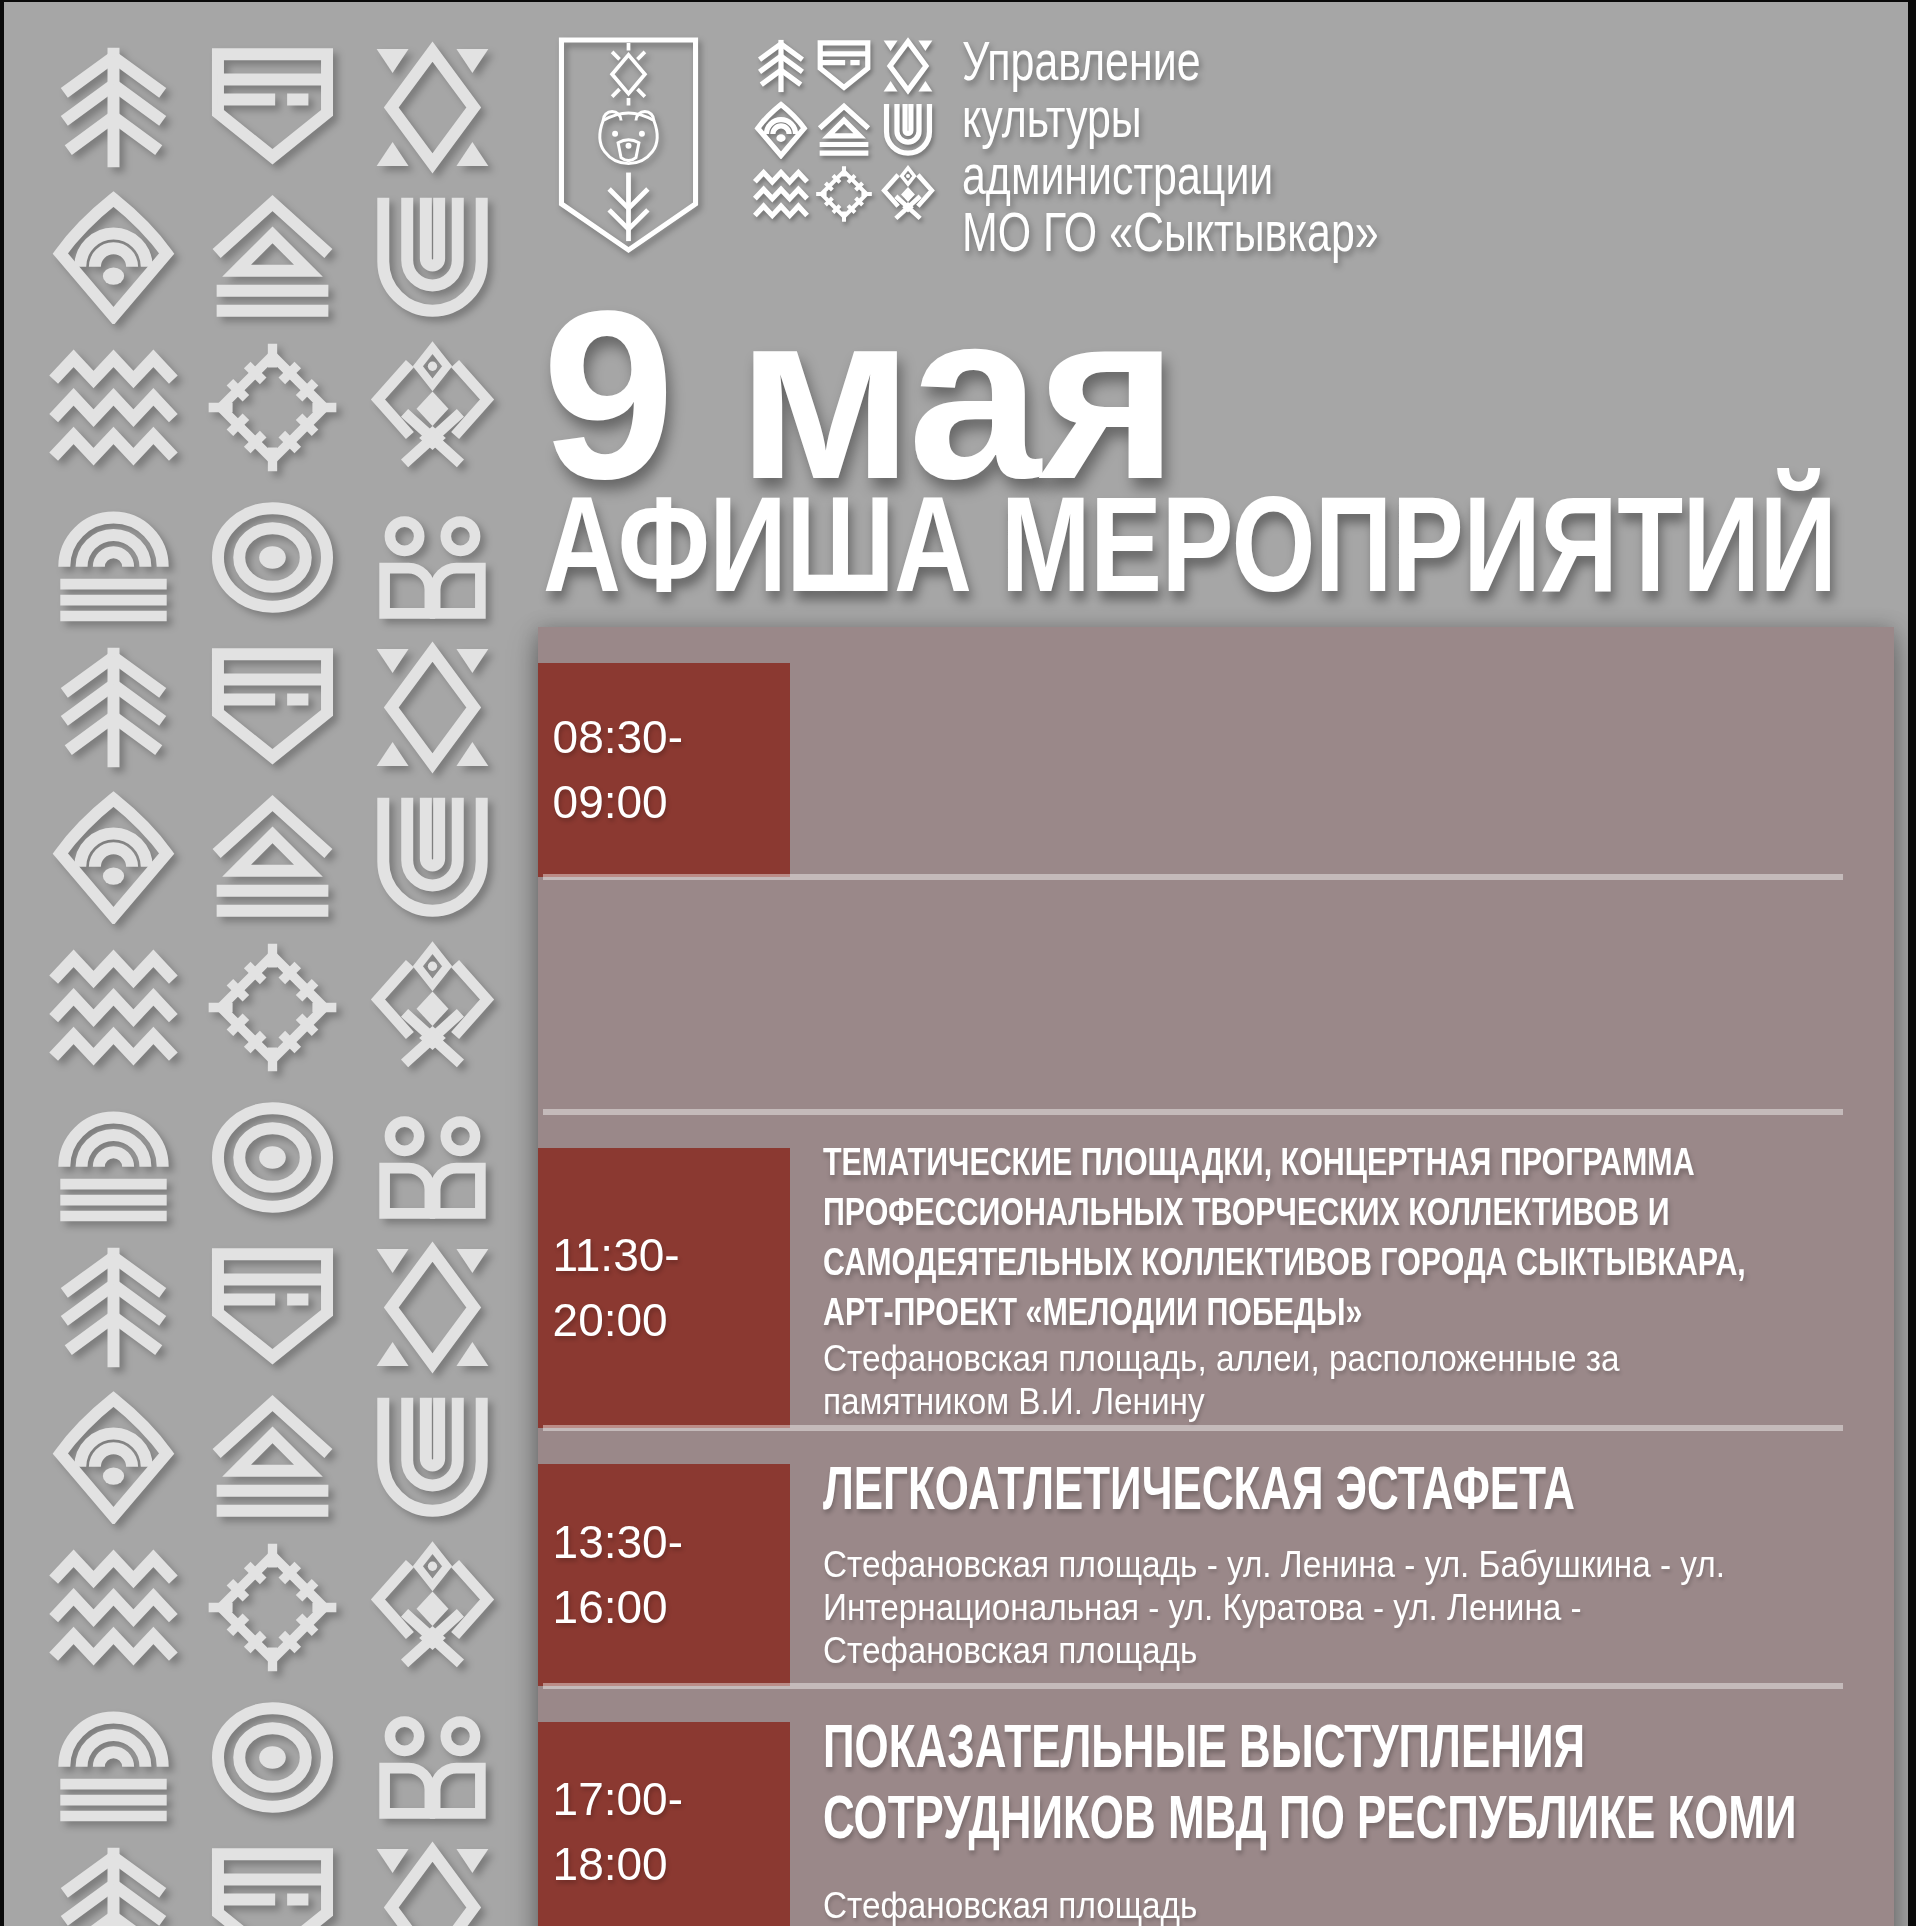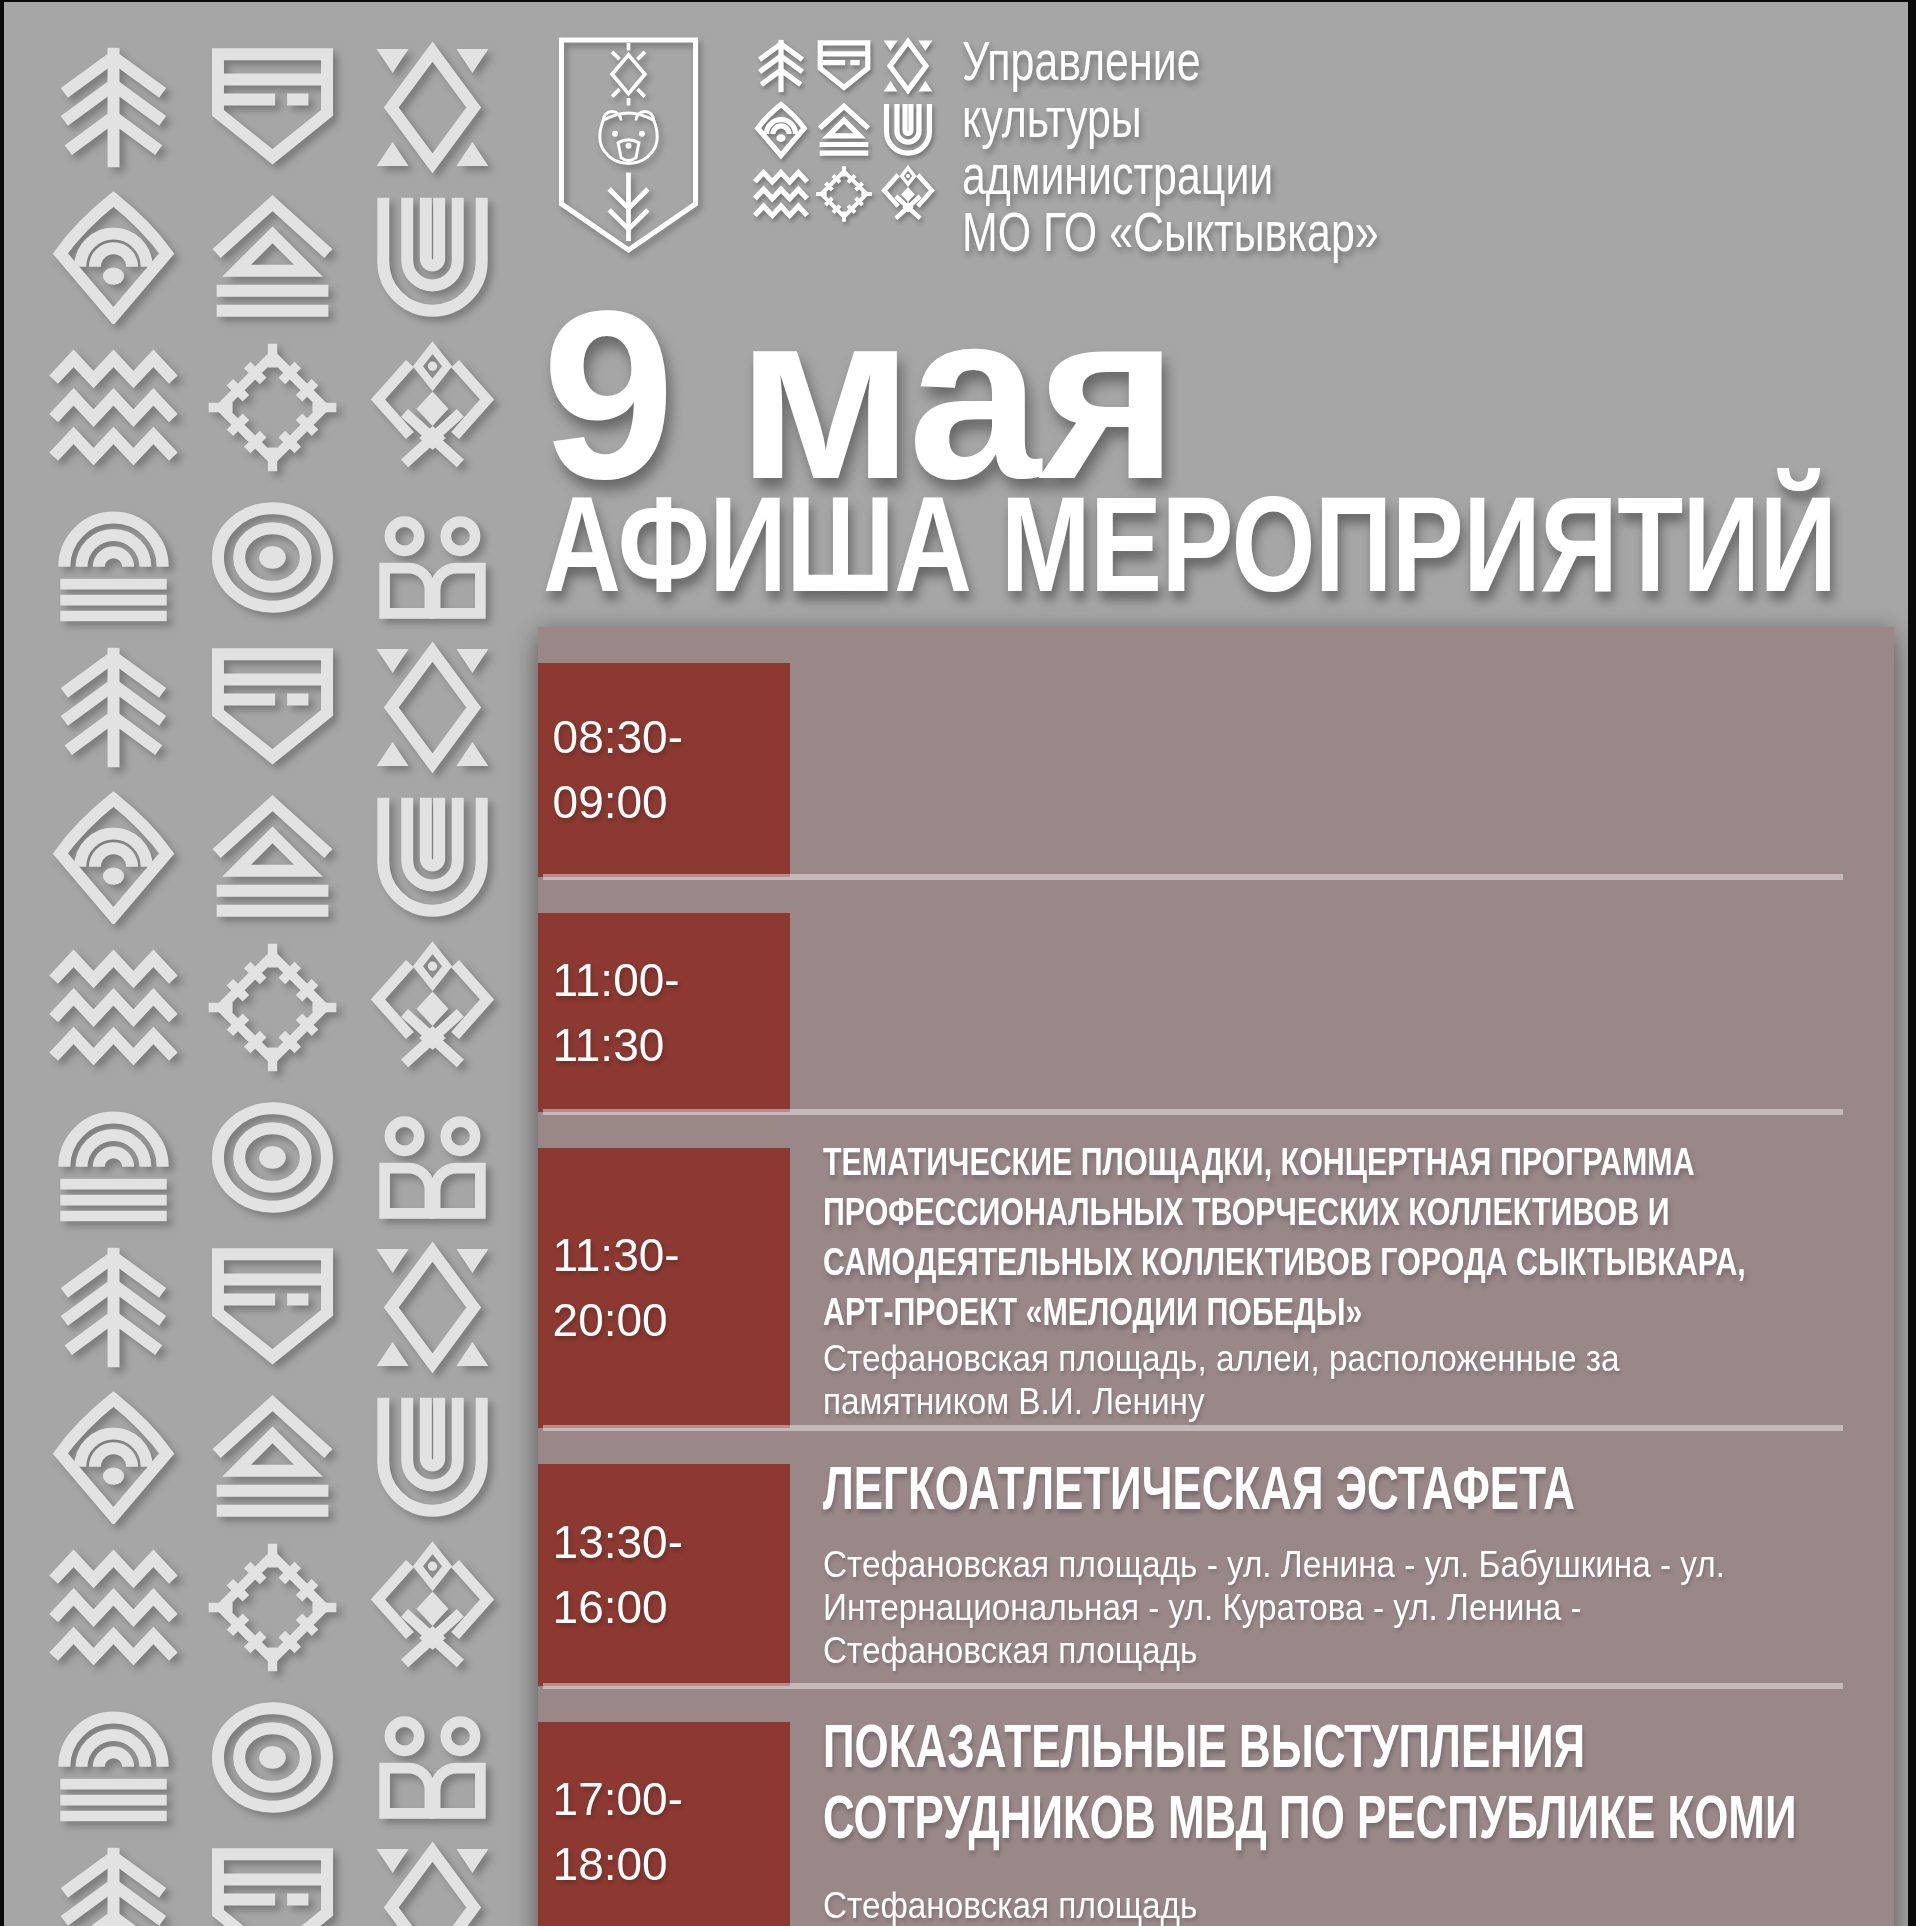--- a/index.html
+++ b/index.html
@@ -450,22 +450,20 @@
 <div class="title-sub">АФИША МЕРОПРИЯТИЙ</div>
 
 <section class="schedule">
 
   <div class="row r1" style="height:250px">
     <div class="time">08:30-
 09:00</div>
   </div>
 
   <div class="row r2" style="height:235px">
-    <div class="time">11:00-
-11:30</div>
   </div>
 
   <div class="row r3" style="height:316px">
     <div class="time">11:30-
 20:00</div>
     <div class="content">
       <div class="etitle">ТЕМАТИЧЕСКИЕ ПЛОЩАДКИ, КОНЦЕРТНАЯ ПРОГРАММА
 ПРОФЕССИОНАЛЬНЫХ ТВОРЧЕСКИХ КОЛЛЕКТИВОВ И
 САМОДЕЯТЕЛЬНЫХ КОЛЛЕКТИВОВ ГОРОДА СЫКТЫВКАРА,
 АРТ-ПРОЕКТ «МЕЛОДИИ ПОБЕДЫ»</div>

